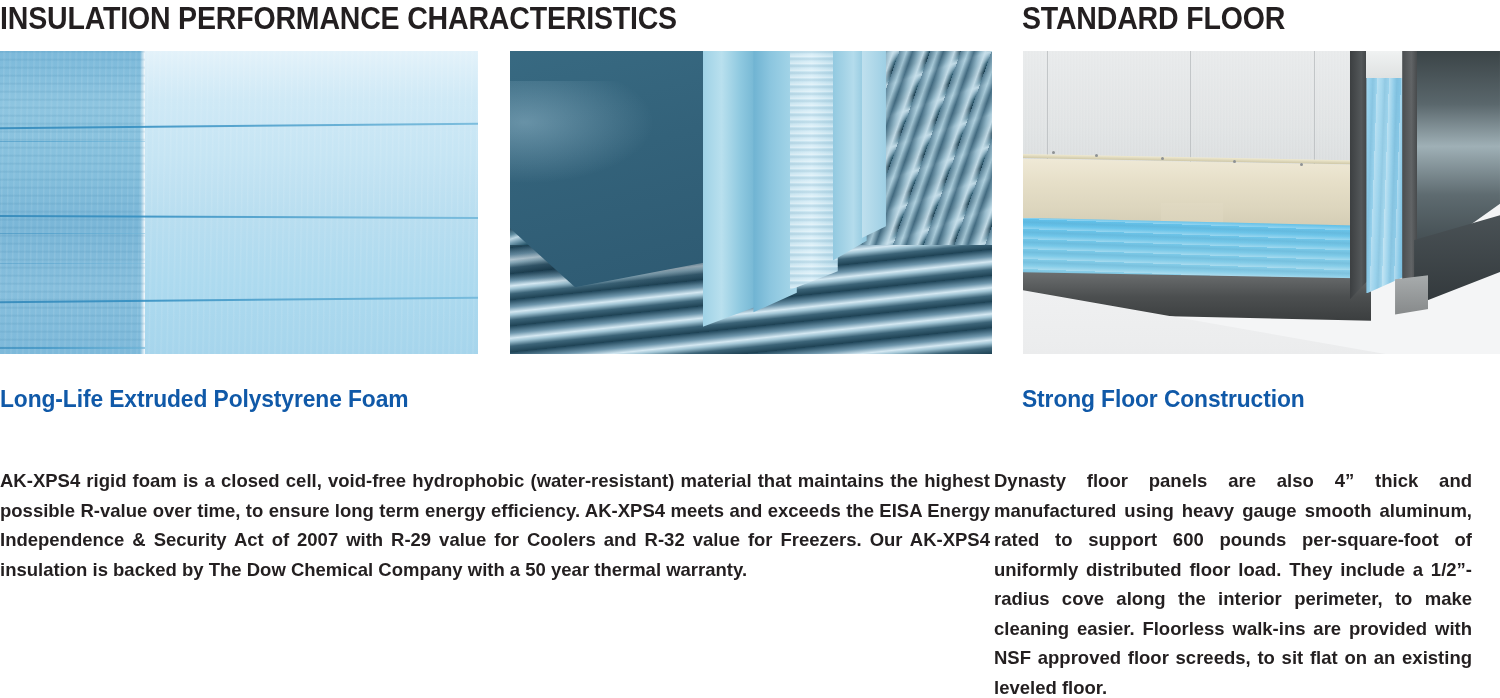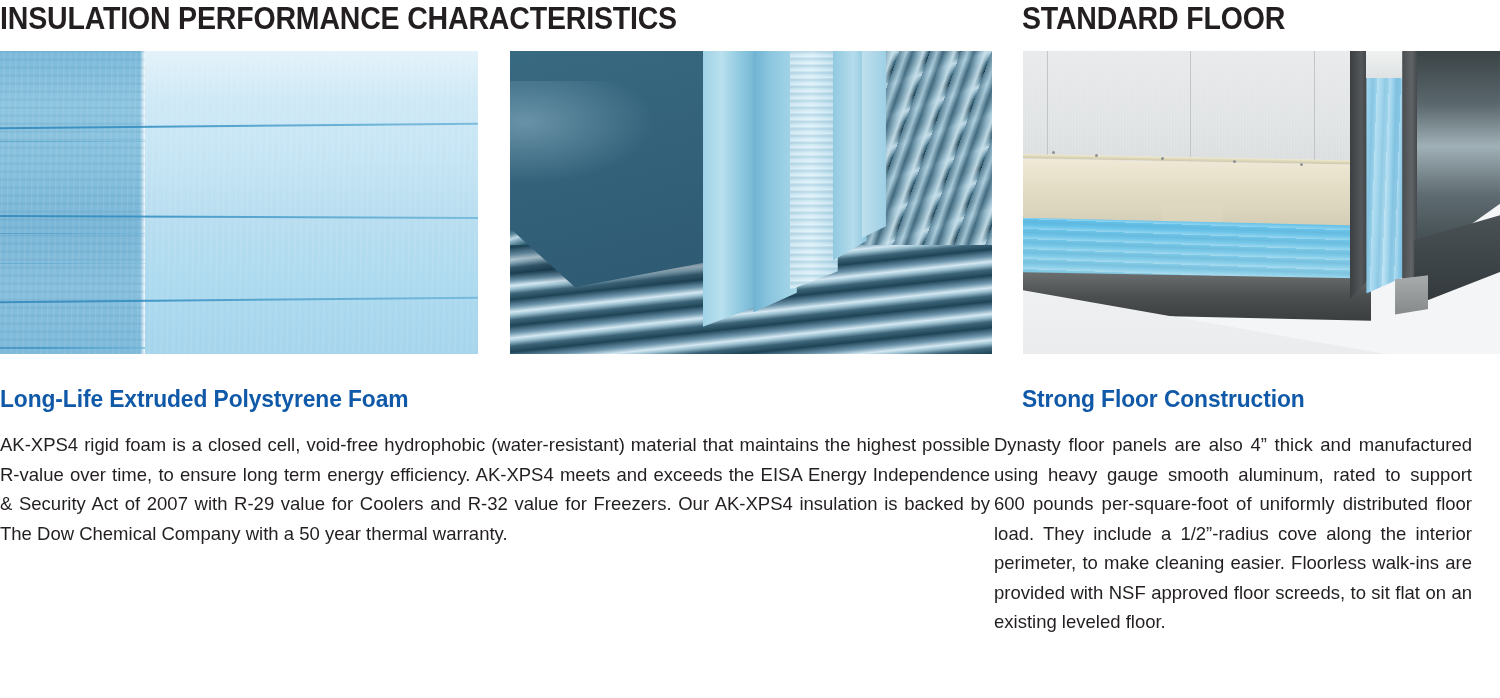--- a/index.html
+++ b/index.html
@@ -234,21 +234,22 @@
   #subhead-right{left:1022px;top:385px;}
 
   .body{
     position:absolute;
     color:#231F20;
     font-family:"Liberation Sans",sans-serif;
     font-size:18.5px;
     line-height:29.5px;
     text-align:justify;
     text-justify:inter-word;
-    font-weight:400;
+    font-weight:700;
+    margin-top:36px;
   }
   #body-left{left:0px;top:430px;width:990px;}
   #body-right{left:994px;top:430px;width:478px;}
 </style>
 </head>
 <body>
 
 <div class="page">
 
   <div class="hdr" id="hdr-left">INSULATION PERFORMANCE CHARACTERISTICS</div>

